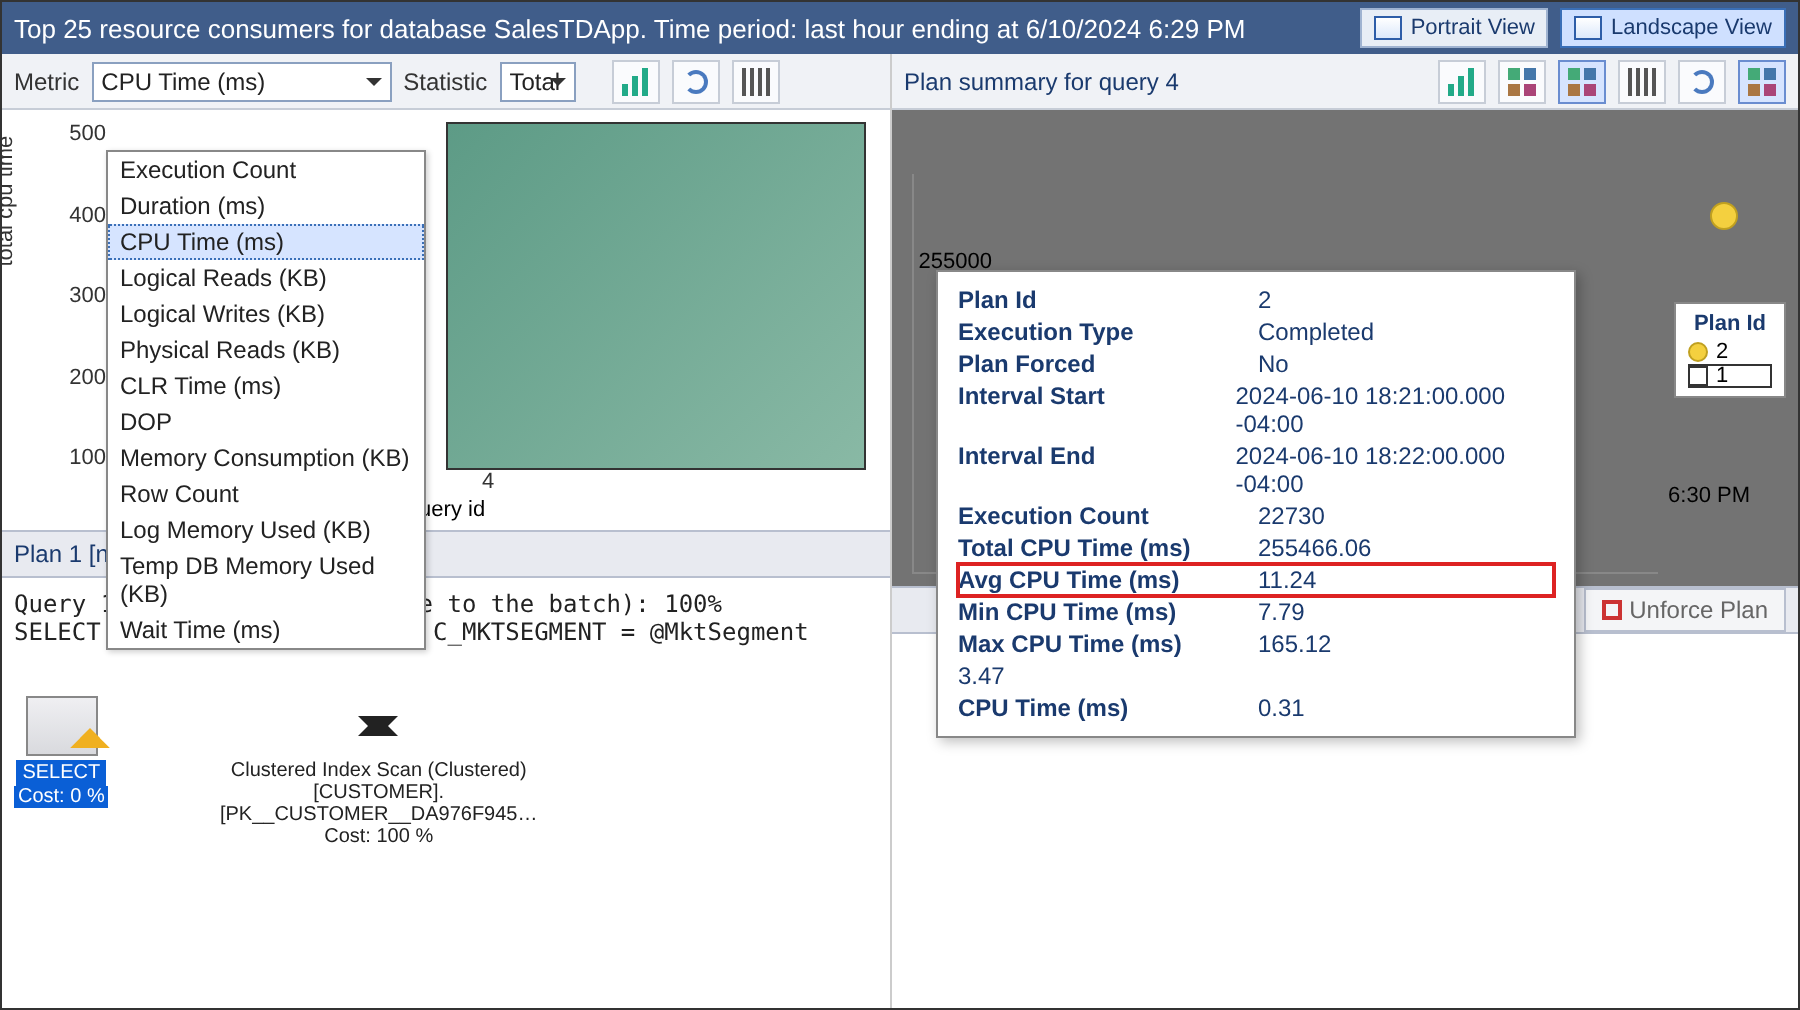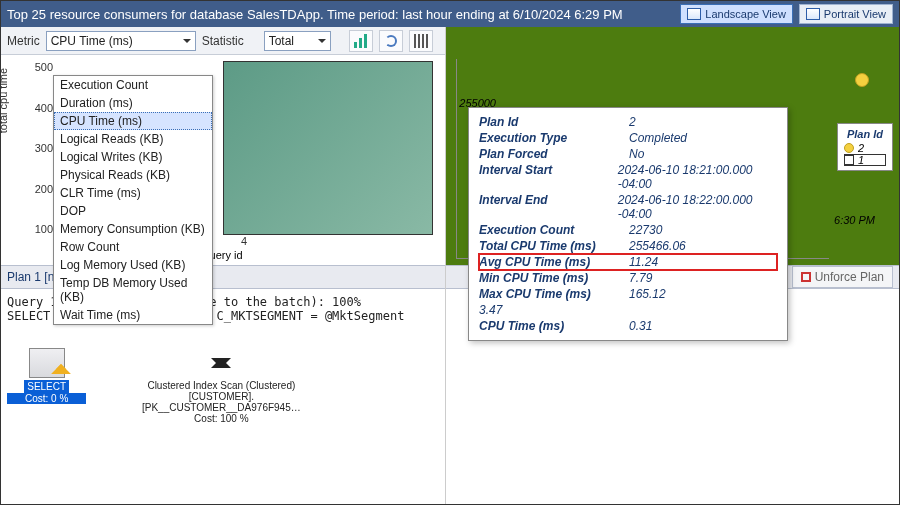--- a/index.html
+++ b/index.html
@@ -77,21 +77,21 @@
     color: #222;
   }
   .drop::after {
     content: "";
     position: absolute;
     right: 4px; top: 7px;
     border: 4px solid transparent;
     border-top-color: #333;
   }
   .metric-drop { width: 150px; }
-  .stat-drop { width: 67px; margin-left: 14px; }
+  .stat-drop { width: 38px; }
   .tbtn {
     width: 24px; height: 22px;
     border: 1px solid #c7cdd7;
     background: #fafbfd;
     display: flex; align-items: center; justify-content: center;
     cursor: pointer;
   }
   .tbtn.active { background: #d6e4ff; border-color: #6a8dd0; }
   .icon {
     width: 14px; height: 14px; display: inline-block;
@@ -227,22 +227,21 @@
     content:""; position:absolute; left:8px; bottom:0;
     border:10px solid transparent; border-top-color:#222;
   }
   .sel-badge {
     background:#0a5fd6; color:#fff; padding:1px 3px; font-size:10px;
     font-family: "Segoe UI", Arial;
   }
   .right-top {
     height: 238px;
     position: relative;
-    background: #4d7c0f;
-    font-style: italic;
+    background: #737373;
   }
   .right-chart {
     position: absolute;
     left: 10px; top: 32px; right: 70px; bottom: 6px;
     border-left: 1px solid #888;
     border-bottom: 1px solid #888;
   }
   .bubble {
     width: 14px; height: 14px; border-radius: 50%;
     background: #f4d03f; border: 1px solid #c0a020;
@@ -295,27 +294,27 @@
     height:22px; padding:0 8px; display:flex; align-items:center; gap:4px;
     color:#666; cursor:pointer;
   }
   .icon-stop { width:10px; height:10px; border:2px solid #c33; }
 </style>
 </head>
 <body>
 
 <div class="titlebar">
   <span class="title-text">Top 25 resource consumers for database SalesTDApp. Time period: last hour ending at 6/10/2024 6:29 PM</span>
+  <div class="view-btn">
+    <span class="ico ico-portrait"></span>
+    <span>Portrait View</span>
+  </div>
   <div class="view-btn active">
     <span class="ico ico-landscape"></span>
     <span>Landscape View</span>
-  </div>
-  <div class="view-btn">
-    <span class="ico ico-portrait"></span>
-    <span>Portrait View</span>
   </div>
 </div>
 
 <div class="main">
 
   <div class="left-pane">
     <div class="toolbar">
       <label>Metric</label>
       <div class="drop metric-drop">
         <span>CPU Time (ms)</span>
@@ -369,33 +368,55 @@
     <div class="plan-hdr">
       <span>Plan 1 [not forced]</span>
     </div>
     <div class="plan-body">
       <div>Query 1: Query cost (relative to the batch): 100%</div>
       <div>SELECT * FROM CUSTOMER WHERE C_MKTSEGMENT = @MktSegment</div>
       <div class="exec-plan">
         <div class="plan-node">
           <div class="nicon nicon-select"></div>
           <div class="sel-badge">SELECT</div>
-          <div style="background:#0a5fd6;color:#fff;font-size:10px;padding:0 18px;">Cost: 0 %</div>
+          <div style="background:#0a5fd6;color:#fff;font-size:10px;padding:0 2px;">Cost: 0 %</div>
         </div>
         <div class="plan-node" style="width:210px;">
           <div class="nicon nicon-scan"></div>
           <div>Clustered Index Scan (Clustered)</div>
           <div>[CUSTOMER].[PK__CUSTOMER__DA976F945…</div>
           <div>Cost: 100 %</div>
         </div>
       </div>
     </div>
   </div>
 
   <div class="right-pane">
+    <div class="toolbar">
+      <span style="color:#1a3a6e;">Plan summary for query 4</span>
+      <div class="spacer" style="flex:1"></div>
+      <div class="tbtn">
+          <span class="icon icon-chart"></span>
+        </div>
+      <div class="tbtn">
+          <span class="icon icon-grid"></span>
+        </div>
+      <div class="tbtn active">
+          <span class="icon icon-grid"></span>
+        </div>
+      <div class="tbtn">
+          <span class="icon icon-config"></span>
+        </div>
+      <div class="tbtn">
+          <span class="icon icon-refresh"></span>
+        </div>
+      <div class="tbtn active">
+          <span class="icon icon-grid"></span>
+        </div>
+    </div>
 
     <div class="right-top">
       <div class="right-chart"></div>
       <span class="rytick" style="left:50px;">255000</span>
       <div class="bubble"></div>
       <span class="rxlabel">6:30 PM</span>
 
       <div class="legend-box">
         <div class="lh">Plan Id</div>
         <div class="li">

